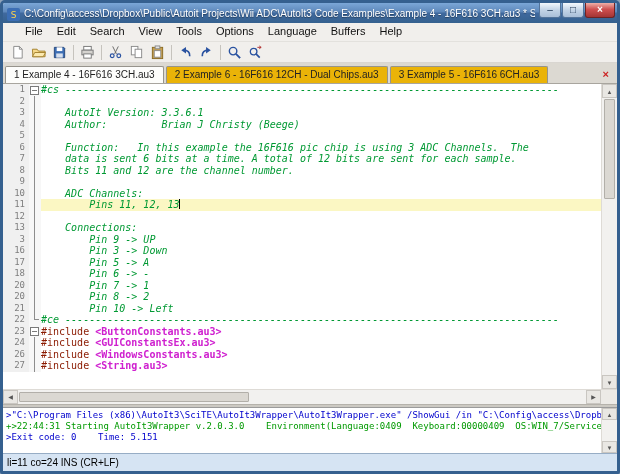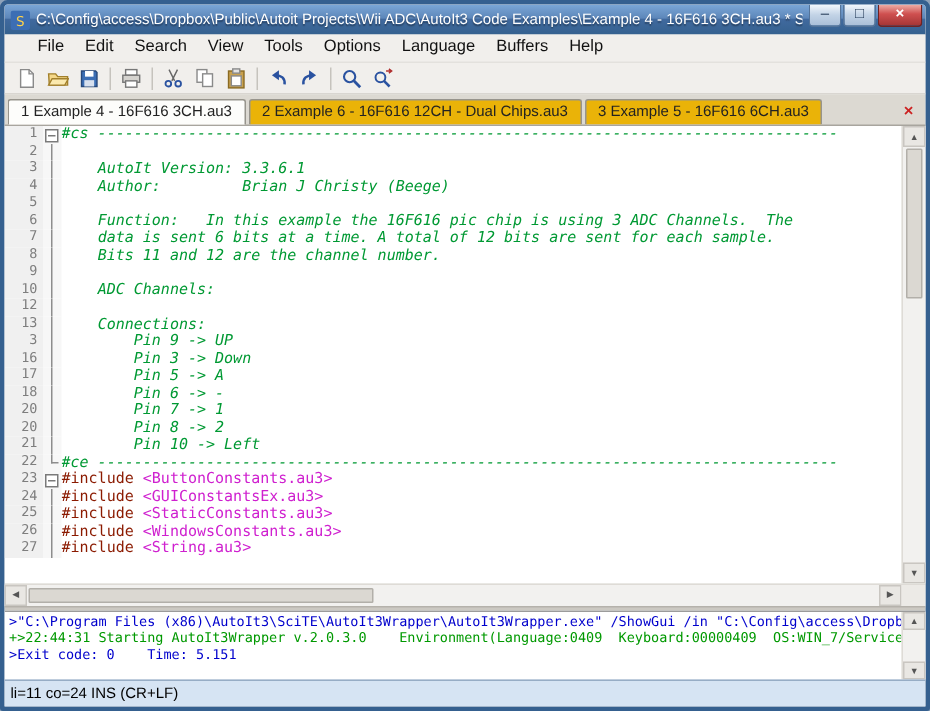--- a/index.html
+++ b/index.html
@@ -58,21 +58,21 @@
   
   .editor { flex: 1; min-height: 0; display: flex; background: #fff; }
   #code-area { flex: 1; overflow: hidden; font-family: "DejaVu Sans Mono", monospace; font-size: 10px; line-height: 11.5px; }
   .ed-line { display: flex; height: 11.5px; white-space: pre; }
   .ln { flex: 0 0 26px; text-align: right; padding-right: 4px; background: var(--margin-bg); color: #7e7e7e; font-size: 9px; line-height: 11.5px; }
   .fm { flex: 0 0 12px; background: var(--fold-margin-bg); position: relative; }
   .code { flex: 1; tab-size: 4; -moz-tab-size: 4; overflow: hidden; }
   .ed-line.hl .code { background: var(--caret-line-bg); }
   .tok-comment { color: var(--comment); font-style: italic; }
   .tok-pre { color: var(--include-directive); }
-  .tok-inc { color: var(--include-file); }
+  .tok-inc { color: var(--include-file); font-weight: bold; }
   .caret { display: inline-block; width: 1px; height: 10px; background: #000; vertical-align: -1px; }
   .fold-box { position: absolute; left: 1px; top: 1.5px; width: 9px; height: 9px; border: 1px solid #7a7a7a; background: #fff; }
   .fold-box::after { content: ""; position: absolute; left: 1px; right: 1px; top: 3px; border-top: 1px solid #7a7a7a; }
   .fold-vline { position: absolute; left: 5px; top: 0; bottom: 0; width: 1px; background: #8d8d8d; }
   .fold-endm { position: absolute; left: 5px; top: 0; width: 5px; height: 6px; border-left: 1px solid #8d8d8d; border-bottom: 1px solid #8d8d8d; }
 
   
   .vscroll { flex: 0 0 16px; display: flex; flex-direction: column; background: #f2f1ef; border-left: 1px solid #dedbd6; }
   .sb-btn { flex: 0 0 14px; height: 14px; font-size: 6px; color: #555; text-align: center; line-height: 14px; background: #e9e7e3; border: 1px solid #c9c6c1; }
   .vthumb { flex: 0 0 100px; margin: 1px 2px; background: #dbd8d2; border: 1px solid #b2afa9; border-radius: 1px; }
@@ -218,33 +218,33 @@
         <div class="ed-line"><span class="ln">1</span><span class="fm"><span class="fold-box"></span></span><span class="code"><span class="tok-comment">#cs ----------------------------------------------------------------------------------</span></span></div>
         <div class="ed-line"><span class="ln">2</span><span class="fm"><span class="fold-vline"></span></span><span class="code"></span></div>
         <div class="ed-line"><span class="ln">3</span><span class="fm"><span class="fold-vline"></span></span><span class="code"><span class="tok-comment">	AutoIt Version: 3.3.6.1</span></span></div>
         <div class="ed-line"><span class="ln">4</span><span class="fm"><span class="fold-vline"></span></span><span class="code"><span class="tok-comment">	Author:         Brian J Christy (Beege)</span></span></div>
         <div class="ed-line"><span class="ln">5</span><span class="fm"><span class="fold-vline"></span></span><span class="code"></span></div>
         <div class="ed-line"><span class="ln">6</span><span class="fm"><span class="fold-vline"></span></span><span class="code"><span class="tok-comment">	Function:   In this example the 16F616 pic chip is using 3 ADC Channels.  The</span></span></div>
         <div class="ed-line"><span class="ln">7</span><span class="fm"><span class="fold-vline"></span></span><span class="code"><span class="tok-comment">	data is sent 6 bits at a time. A total of 12 bits are sent for each sample.</span></span></div>
         <div class="ed-line"><span class="ln">8</span><span class="fm"><span class="fold-vline"></span></span><span class="code"><span class="tok-comment">	Bits 11 and 12 are the channel number.</span></span></div>
         <div class="ed-line"><span class="ln">9</span><span class="fm"><span class="fold-vline"></span></span><span class="code"></span></div>
         <div class="ed-line"><span class="ln">10</span><span class="fm"><span class="fold-vline"></span></span><span class="code"><span class="tok-comment">	ADC Channels:</span></span></div>
+        <div class="ed-line hl"><span class="ln">11</span><span class="fm"><span class="fold-vline"></span></span><span class="code"><span class="tok-comment">		Pins 11, 12, 13</span><span class="caret"></span></span></div>
         <div class="ed-line"><span class="ln">12</span><span class="fm"><span class="fold-vline"></span></span><span class="code"></span></div>
         <div class="ed-line"><span class="ln">13</span><span class="fm"><span class="fold-vline"></span></span><span class="code"><span class="tok-comment">	Connections:</span></span></div>
         <div class="ed-line"><span class="ln">3</span><span class="fm"><span class="fold-vline"></span></span><span class="code"><span class="tok-comment">		Pin 9 -&gt; UP</span></span></div>
         <div class="ed-line"><span class="ln">16</span><span class="fm"><span class="fold-vline"></span></span><span class="code"><span class="tok-comment">		Pin 3 -&gt; Down</span></span></div>
         <div class="ed-line"><span class="ln">17</span><span class="fm"><span class="fold-vline"></span></span><span class="code"><span class="tok-comment">		Pin 5 -&gt; A</span></span></div>
         <div class="ed-line"><span class="ln">18</span><span class="fm"><span class="fold-vline"></span></span><span class="code"><span class="tok-comment">		Pin 6 -&gt; -</span></span></div>
         <div class="ed-line"><span class="ln">20</span><span class="fm"><span class="fold-vline"></span></span><span class="code"><span class="tok-comment">		Pin 7 -&gt; 1</span></span></div>
         <div class="ed-line"><span class="ln">20</span><span class="fm"><span class="fold-vline"></span></span><span class="code"><span class="tok-comment">		Pin 8 -&gt; 2</span></span></div>
         <div class="ed-line"><span class="ln">21</span><span class="fm"><span class="fold-vline"></span></span><span class="code"><span class="tok-comment">		Pin 10 -&gt; Left</span></span></div>
         <div class="ed-line"><span class="ln">22</span><span class="fm"><span class="fold-endm"></span></span><span class="code"><span class="tok-comment">#ce ----------------------------------------------------------------------------------</span></span></div>
         <div class="ed-line"><span class="ln">23</span><span class="fm"><span class="fold-box"></span></span><span class="code"><span class="tok-pre">#include</span><span class="tok-inc"> &lt;ButtonConstants.au3&gt;</span></span></div>
         <div class="ed-line"><span class="ln">24</span><span class="fm"><span class="fold-vline"></span></span><span class="code"><span class="tok-pre">#include</span><span class="tok-inc"> &lt;GUIConstantsEx.au3&gt;</span></span></div>
-        <div class="ed-line"><span class="ln">25</span><span class="fm"><span class="fold-vline"></span></span><span class="code"><span class="tok-pre">#include</span><span class="tok-inc"> &lt;StaticConstants.au3&gt;</span></span></div>
         <div class="ed-line"><span class="ln">26</span><span class="fm"><span class="fold-vline"></span></span><span class="code"><span class="tok-pre">#include</span><span class="tok-inc"> &lt;WindowsConstants.au3&gt;</span></span></div>
         <div class="ed-line"><span class="ln">27</span><span class="fm"><span class="fold-vline"></span></span><span class="code"><span class="tok-pre">#include</span><span class="tok-inc"> &lt;String.au3&gt;</span></span></div>
       </div>
     <div class="vscroll">
       <div class="sb-btn">▲</div>
       <div class="vthumb"></div>
       <div class="sb-track"></div>
       <div class="sb-btn">▼</div>
     </div>
   </div>

